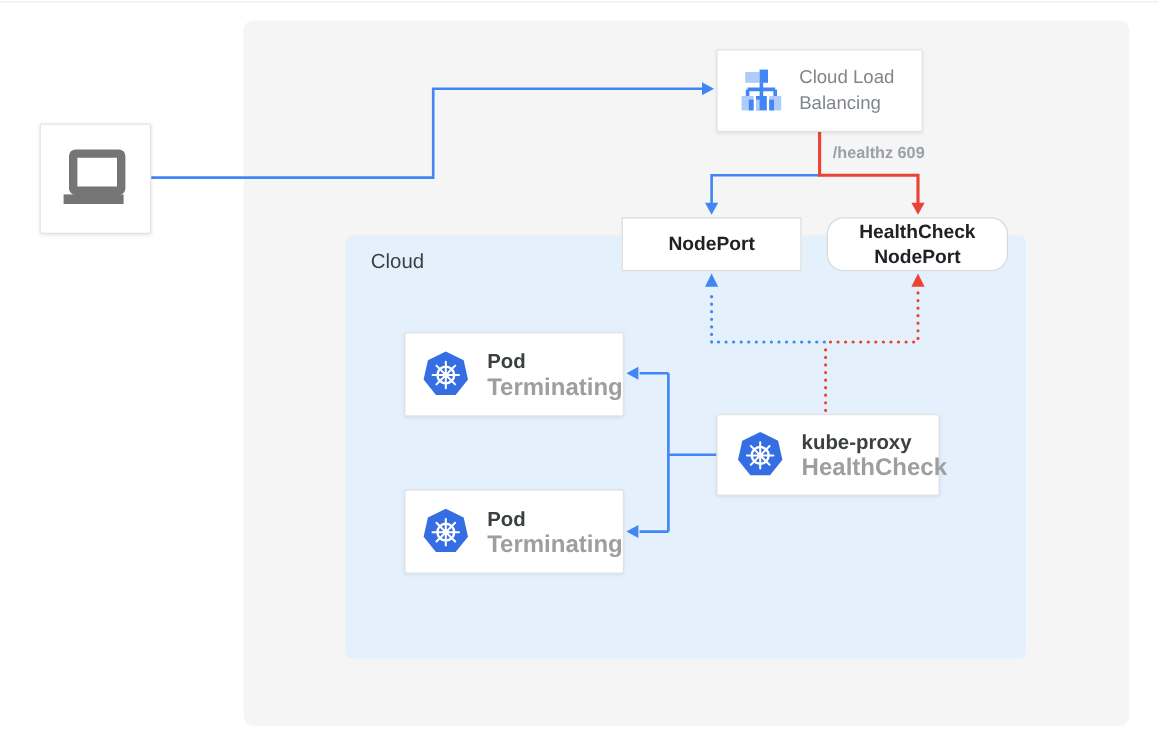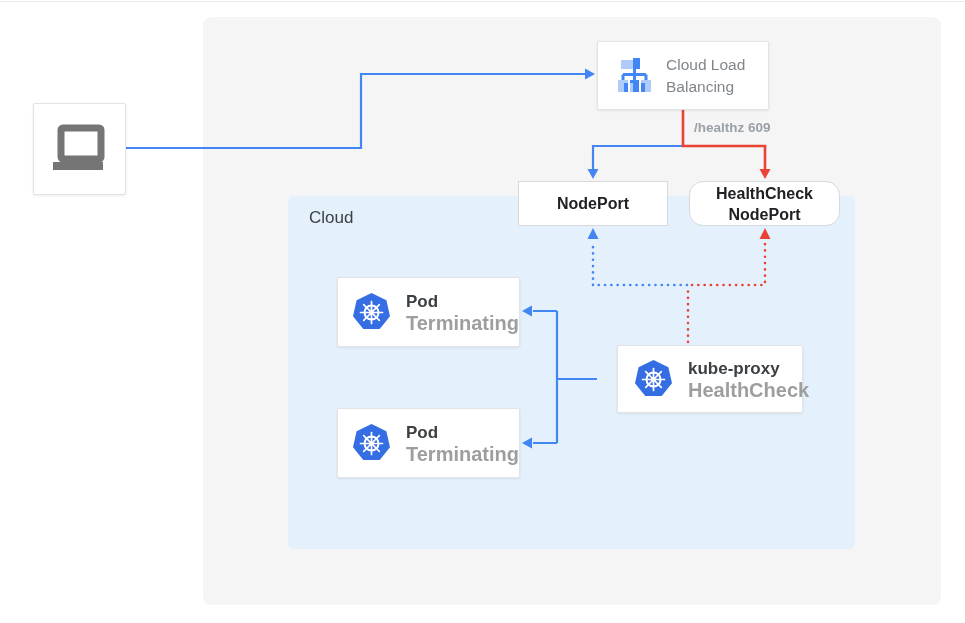--- a/index.html
+++ b/index.html
@@ -90,21 +90,20 @@
   .pod-box {
     width: 183px; height: 70px; padding-left: 13px;
     border-radius: 2px;
   }
   .pod-box.pod-1 { left: 337px; top: 277px; }
   .pod-box.pod-2 { left: 337px; top: 408px; }
   .kube-proxy-box {
     left: 597px; top: 345px; width: 186px; height: 68px;
     padding-left: 15px;
     border-radius: 2px;
-    margin-left: 20px;
   }
   .node-text { margin-left: 14px; font-weight: bold; }
   .node-title {
     font-size: 17px; line-height: 23px;
     color: var(--color-text_dark, #3c4043);
   }
   .node-subtitle {
     font-size: 20px; line-height: 21px;
     color: var(--color-text_gray, #9e9e9e);
   }

